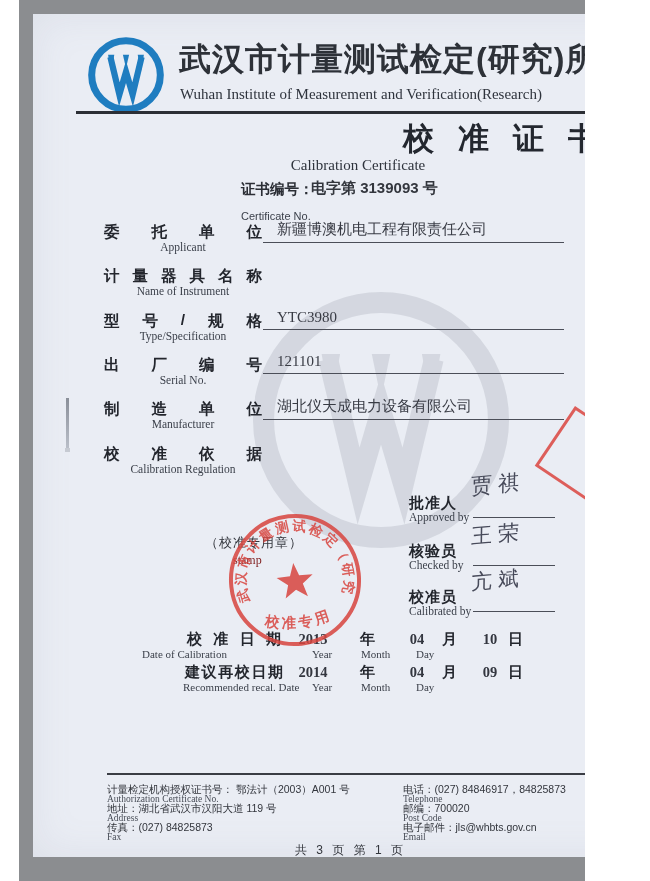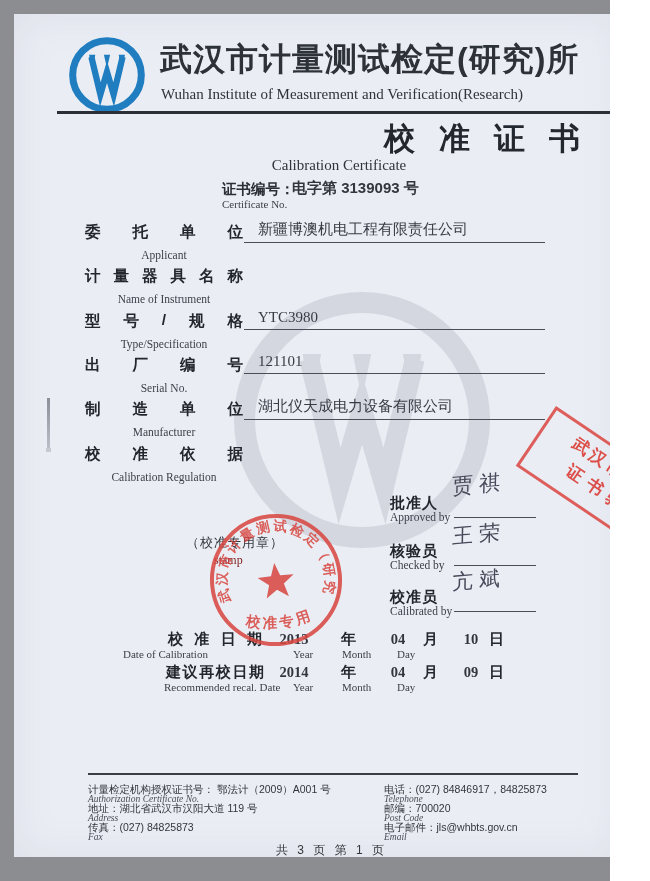--- a/index.html
+++ b/index.html
@@ -1,42 +1,42 @@
 <!DOCTYPE html>
 <html><head>
 <meta charset="utf-8">
 <style>
   html,body{margin:0;padding:0;}
   body{font-family:"Liberation Sans", sans-serif;}
-  .scan{position:relative;width:610px;height:881px;background:#8b8d90;overflow:hidden;}
+  .scan{position:relative;width:566px;height:881px;background:#8b8d90;overflow:hidden;margin-left:19px;}
   .page{position:absolute;left:14px;top:14px;width:606px;height:843px;background:#eaedf4;overflow:hidden;
         box-shadow:inset 0 0 40px rgba(120,130,160,0.12);}
   
   .watermark{position:absolute;left:216px;top:274px;width:264px;height:264px;opacity:.42;z-index:0;}
   
   .logo{position:absolute;left:54px;top:22px;width:78px;height:78px;z-index:1;}
   .org-cn{position:absolute;left:146px;top:24px;width:470px;font-size:32px;font-weight:700;color:#2d3138;
           letter-spacing:1px;z-index:1;white-space:nowrap;}
   .org-en{position:absolute;left:147px;top:72px;width:470px;font-family:"Liberation Serif",serif;
           font-size:15px;color:#2e333c;z-index:1;white-space:nowrap;}
   .header-rule{position:absolute;left:43px;top:97px;width:562px;height:3px;background:#2c2f35;z-index:1;}
   
   .title-cn{position:absolute;left:60px;top:104px;width:530px;text-align:right;font-family:"Liberation Serif",serif;
             font-size:31px;font-weight:700;color:#23272f;letter-spacing:24px;text-indent:24px;z-index:1;}
   .title-en{position:absolute;left:60px;top:143px;width:530px;text-align:center;font-family:"Liberation Serif",serif;
             font-size:15px;color:#2e333c;z-index:1;}
   
   .certno-cn{position:absolute;left:208px;top:166px;font-size:14.5px;font-weight:600;color:#2b2e35;z-index:1;}
   .certno-val{position:absolute;left:278px;top:165px;font-size:15px;font-weight:600;color:#33363d;z-index:1;}
-  .certno-en{position:absolute;left:208px;top:184px;font-family:Liberation Serif, serif;font-size:11px;color:#3c414b;z-index:1;}
+  .certno-en{position:absolute;left:208px;top:196px;font-family:Liberation Sans, sans-serif;font-size:11px;color:#3c414b;z-index:1;}
   
   .field{position:absolute;left:0;width:606px;height:44px;z-index:1;}
   .f-label{position:absolute;left:71px;top:0;width:158px;font-size:15.5px;font-weight:600;color:#23262d;}
   .jc{display:flex;justify-content:space-between;}
-  .f-en{position:absolute;left:71px;top:27px;width:158px;text-align:center;font-family:"Liberation Serif",serif;
+  .f-en{position:absolute;left:71px;top:19px;width:158px;text-align:center;font-family:"Liberation Serif",serif;
         font-size:11.5px;color:#3c414b;}
   .f-value{position:absolute;left:230px;top:-2px;width:301px;border-bottom:1.5px solid #4b4e58;
            padding:0 0 3px 14px;box-sizing:border-box;font-family:"Liberation Serif",serif;
            font-size:15px;color:#383b44;white-space:nowrap;}
   
   .staple{position:absolute;left:33px;top:384px;width:3px;height:50px;background:linear-gradient(#8a8f99,#b9bec8);z-index:1;}
   .staple::after{content:"";position:absolute;left:-1px;bottom:-4px;width:5px;height:4px;background:#c6cad2;}
   
   .stampnote-cn{position:absolute;left:172px;top:520px;font-size:13px;color:#34373e;z-index:1;letter-spacing:1px;}
   .stampnote-en{position:absolute;left:200px;top:539px;font-family:"Liberation Serif",serif;font-size:12px;color:#7f1d1d;z-index:1;}
@@ -59,21 +59,21 @@
   .dates{position:absolute;left:0;top:616px;width:606px;height:72px;z-index:2;}
   .d-cn{position:absolute;font-size:15px;font-weight:600;color:#23262d;}
   .d-val{position:absolute;font-family:"Liberation Serif",serif;font-size:14.5px;font-weight:600;color:#33363f;text-align:center;}
   .d-en{position:absolute;font-family:"Liberation Serif",serif;font-size:11px;color:#3c414b;}
   
   .footer-rule{position:absolute;left:74px;top:759px;width:490px;height:0;border-top:2px solid #3a3d44;z-index:1;}
   .fcol{position:absolute;top:771px;z-index:1;}
   .fcol-left{left:74px;}
   .fcol-right{left:370px;}
   .fline{font-size:10.5px;line-height:9.5px;color:#33363d;margin:0;}
-  .fline-en{font-family:"Liberation Serif",serif;font-size:9.5px;line-height:8.5px;color:#474c56;margin:0 0 1px 0;font-style:italic;}
+  .fline-en{font-family:"Liberation Serif",serif;font-size:9.5px;line-height:8.5px;color:#474c56;margin:0 0 1px 0;}
   .page-ind{position:absolute;left:262px;top:828px;font-size:12px;color:#33363d;letter-spacing:3px;z-index:1;}
 </style>
 </head>
 <body>
 
 <div class="scan">
   <div class="page">
 
     <svg class="watermark" viewBox="0 0 100 100">
       <g stroke="#b7bbc5" fill="#b7bbc5">
@@ -238,21 +238,21 @@
       <div class="d-val" style="left:437px;top:34px;width:40px">09</div>
       <div class="d-cn" style="left:475px;top:33px">日</div>
       <div class="d-en" style="left:150px;top:51px">Recommended recal. Date</div>
       <div class="d-en" style="left:279px;top:51px">Year</div>
       <div class="d-en" style="left:328px;top:51px">Month</div>
       <div class="d-en" style="left:383px;top:51px">Day</div>
     </div>
 
     <div class="footer-rule"></div>
     <div class="fcol fcol-left">
-      <p class="fline">计量检定机构授权证书号：  鄂法计（2009）A001 号</p>
+      <p class="fline">计量检定机构授权证书号：  鄂法计（2003）A001 号</p>
       <p class="fline-en">Authorization Certificate No.</p>
       <p class="fline">地址：湖北省武汉市汉阳大道 119 号</p>
       <p class="fline-en">Address</p>
       <p class="fline">传真：(027)  84825873</p>
       <p class="fline-en">Fax</p>
     </div>
     <div class="fcol fcol-right">
       <p class="fline">电话：(027)  84846917，84825873</p>
       <p class="fline-en">Telephone</p>
       <p class="fline">邮编：700020</p>

